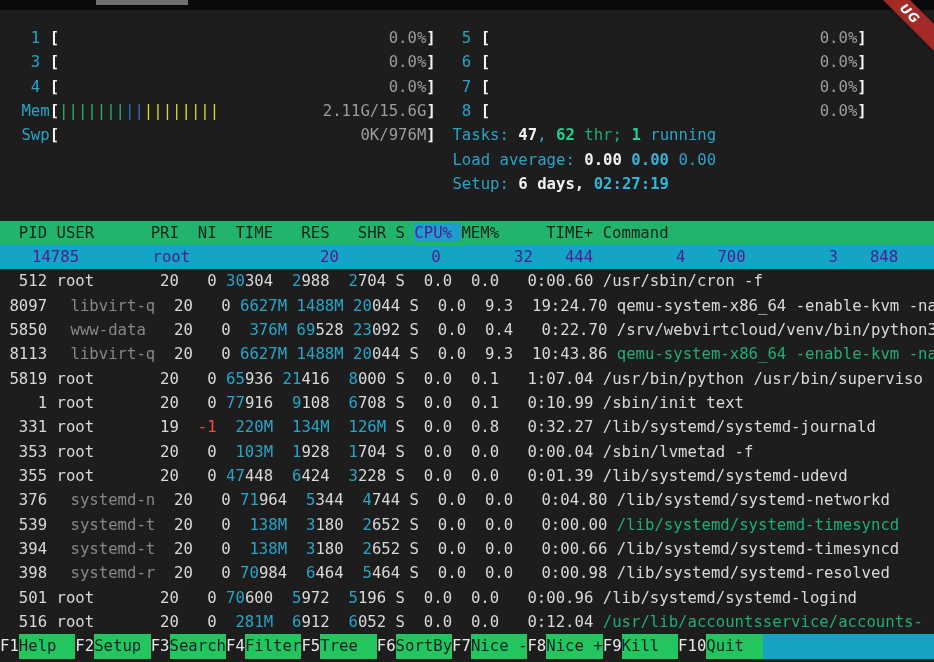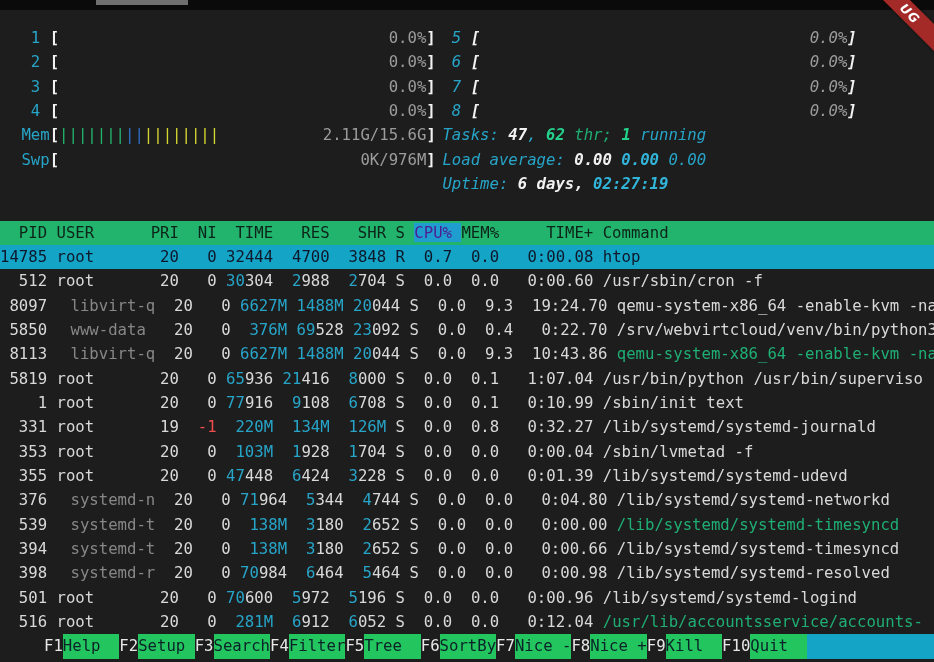--- a/index.html
+++ b/index.html
@@ -7,71 +7,70 @@
           font-family:"DejaVu Sans Mono","Liberation Mono",monospace;font-size:15.65px;}
   .topstrip{position:relative;height:10px;background:#0a0a0a;}
   .tab-indicator{position:absolute;left:96px;top:0;width:92px;height:5px;background:#6f6f6f;}
   .ribbon{position:absolute;top:4px;right:-32px;width:112px;height:19px;background:#a42a28;
           transform:rotate(45deg);color:#fff;font-weight:bold;font-style:italic;
           font-size:12.5px;line-height:19px;text-align:center;letter-spacing:1px;z-index:9;
           font-family:"DejaVu Sans","Liberation Sans",sans-serif;box-shadow:0 0 3px rgba(0,0,0,.6);}
   .content{padding-top:16px;}
   .hdr{position:relative;height:170.3px;}
   .hleft{position:absolute;left:12px;top:0;}
-  .hright{position:absolute;left:433px;top:0;font-style:italic;}
+  .hright{position:absolute;left:443px;top:0;}
   .tline{height:24.33px;line-height:24.34px;white-space:pre;overflow:hidden;}
   
   .c  {color:#27a5c9;}            
   .bc {color:#31b5da;font-weight:bold;}
   .w  {color:#d9d9d9;}            
   .bw {color:#f2f2f2;font-weight:bold;}
   .gy {color:#9c9c9c;}            
   .dg {color:#878787;margin-left:14px;}            
   .gr {color:#1fae74;}            
   .bg {color:#23d18b;font-weight:bold;}
   .rd {color:#f14c4c;}            
   .pipe-g{color:#23b36d;} .pipe-b{color:#2e6fc4;} .pipe-y{color:#d6d632;}
   
   .thead{background:#22b36d;color:#0d2418;}
   .thead .sortcol{background:#1f9dce;color:#4c1d95;}
   .trow.sel{background:#13a4c6;}
-  .trow.sel span{color:#0f172a;font-weight:normal;}
+  .trow.sel span{color:#4c1d95;font-weight:normal;padding-left:32px;}
   
-  .fbar{display:flex;height:24.33px;line-height:24.33px;white-space:pre;background:#1d1d1d;margin-left:44px;}
+  .fbar{display:flex;height:24.33px;line-height:24.33px;white-space:pre;background:#1d1d1d;}
   .fkey{color:#e8e8e8;}
   .flabel{background:#22c55e;color:#0c2228;}
   .ffill{flex:1;background:#13a4c6;}
 </style>
 </head>
 <body>
 
 <div class="screen">
   <div class="topstrip">
     <div class="tab-indicator"></div>
   </div>
   <div class="ribbon">UG</div>
 
   <div class="content">
     <div class="hdr">
       <div class="hleft" id="hleft">
           <div class="tline"><span> </span><span class="c"> 1 </span><span class="bw">[</span><span class="gy">                                   0.0%</span><span class="bw">]</span></div>
-          <div class="tline"><span> </span><span class="c"> 2 </span><span class="bw">[</span><span class="gy">                                   0.0%</span><span class="bw">]</span></div>
           <div class="tline"><span> </span><span class="c"> 3 </span><span class="bw">[</span><span class="gy">                                   0.0%</span><span class="bw">]</span></div>
           <div class="tline"><span> </span><span class="c"> 4 </span><span class="bw">[</span><span class="gy">                                   0.0%</span><span class="bw">]</span></div>
           <div class="tline"><span> </span><span class="c">Mem</span><span class="bw">[</span><span class="pipe-g">|||||||</span><span class="pipe-b">||</span><span class="pipe-y">||||||||</span><span class="gy">           2.11G/15.6G</span><span class="bw">]</span></div>
           <div class="tline"><span> </span><span class="c">Swp</span><span class="bw">[</span><span class="gy">                                0K/976M</span><span class="bw">]</span></div>
         </div>
       <div class="hright" id="hright">
           <div class="tline"><span> </span><span class="c"> 5 </span><span class="bw">[</span><span class="gy">                                   0.0%</span><span class="bw">]</span></div>
           <div class="tline"><span> </span><span class="c"> 6 </span><span class="bw">[</span><span class="gy">                                   0.0%</span><span class="bw">]</span></div>
           <div class="tline"><span> </span><span class="c"> 7 </span><span class="bw">[</span><span class="gy">                                   0.0%</span><span class="bw">]</span></div>
           <div class="tline"><span> </span><span class="c"> 8 </span><span class="bw">[</span><span class="gy">                                   0.0%</span><span class="bw">]</span></div>
           <div class="tline"><span> </span><span class="c">Tasks: </span><span class="bw">47</span><span class="c">, </span><span class="bg">62</span><span class="gr"> thr; </span><span class="bg">1</span><span class="c"> running</span></div>
           <div class="tline"><span> </span><span class="c">Load average: </span><span class="bw">0.00 </span><span class="bc">0.00 </span><span class="c">0.00</span></div>
-          <div class="tline"><span> </span><span class="c">Uptime: </span><span class="bw">6 days, </span><span class="bc">02:27:19</span></div>
+          <div class="tline"><span> </span><span class="c">Setup: </span><span class="bw">6 days, </span><span class="bc">02:27:19</span></div>
         </div>
     </div>
     <div class="tline"></div>
     <div id="ptable">
         <div class="tline thead"><span>  PID USER      PRI  NI  TIME   RES   SHR S </span><span class="sortcol">CPU% </span><span>MEM%     TIME+ Command</span></div>
         <div class="tline trow sel"><span class="w">14785</span><span> </span><span class="w">root     </span><span> </span><span class="w"> 20</span><span> </span><span class="w">  0</span><span> </span><span class="c">32</span><span class="w">444</span><span> </span><span class="c"> 4</span><span class="w">700</span><span> </span><span class="c"> 3</span><span class="w">848</span><span> </span><span class="w">R</span><span> </span><span class="w"> 0.7</span><span> </span><span class="w"> 0.0</span><span> </span><span class="w">  0:00.08</span><span> </span><span class="w">htop</span></div>
         <div class="tline trow"><span class="w">  512</span><span> </span><span class="w">root     </span><span> </span><span class="w"> 20</span><span> </span><span class="w">  0</span><span> </span><span class="c">30</span><span class="w">304</span><span> </span><span class="c"> 2</span><span class="w">988</span><span> </span><span class="c"> 2</span><span class="w">704</span><span> </span><span class="w">S</span><span> </span><span class="w"> 0.0</span><span> </span><span class="w"> 0.0</span><span> </span><span class="w">  0:00.60</span><span> </span><span class="w">/usr/sbin/cron -f</span></div>
         <div class="tline trow"><span class="w"> 8097</span><span> </span><span class="dg">libvirt-q</span><span> </span><span class="w"> 20</span><span> </span><span class="w">  0</span><span> </span><span class="c">6627M</span><span> </span><span class="c">1488M</span><span> </span><span class="c">20</span><span class="w">044</span><span> </span><span class="w">S</span><span> </span><span class="w"> 0.0</span><span> </span><span class="w"> 9.3</span><span> </span><span class="w"> 19:24.70</span><span> </span><span class="w">qemu-system-x86_64 -enable-kvm -na</span></div>
         <div class="tline trow"><span class="w"> 5850</span><span> </span><span class="dg">www-data </span><span> </span><span class="w"> 20</span><span> </span><span class="w">  0</span><span> </span><span class="c"> 376M</span><span> </span><span class="c">69</span><span class="w">528</span><span> </span><span class="c">23</span><span class="w">092</span><span> </span><span class="w">S</span><span> </span><span class="w"> 0.0</span><span> </span><span class="w"> 0.4</span><span> </span><span class="w">  0:22.70</span><span> </span><span class="w">/srv/webvirtcloud/venv/bin/python3</span></div>
         <div class="tline trow"><span class="w"> 8113</span><span> </span><span class="dg">libvirt-q</span><span> </span><span class="w"> 20</span><span> </span><span class="w">  0</span><span> </span><span class="c">6627M</span><span> </span><span class="c">1488M</span><span> </span><span class="c">20</span><span class="w">044</span><span> </span><span class="w">S</span><span> </span><span class="w"> 0.0</span><span> </span><span class="w"> 9.3</span><span> </span><span class="w"> 10:43.86</span><span> </span><span class="gr">qemu-system-x86_64 -enable-kvm -na</span></div>

